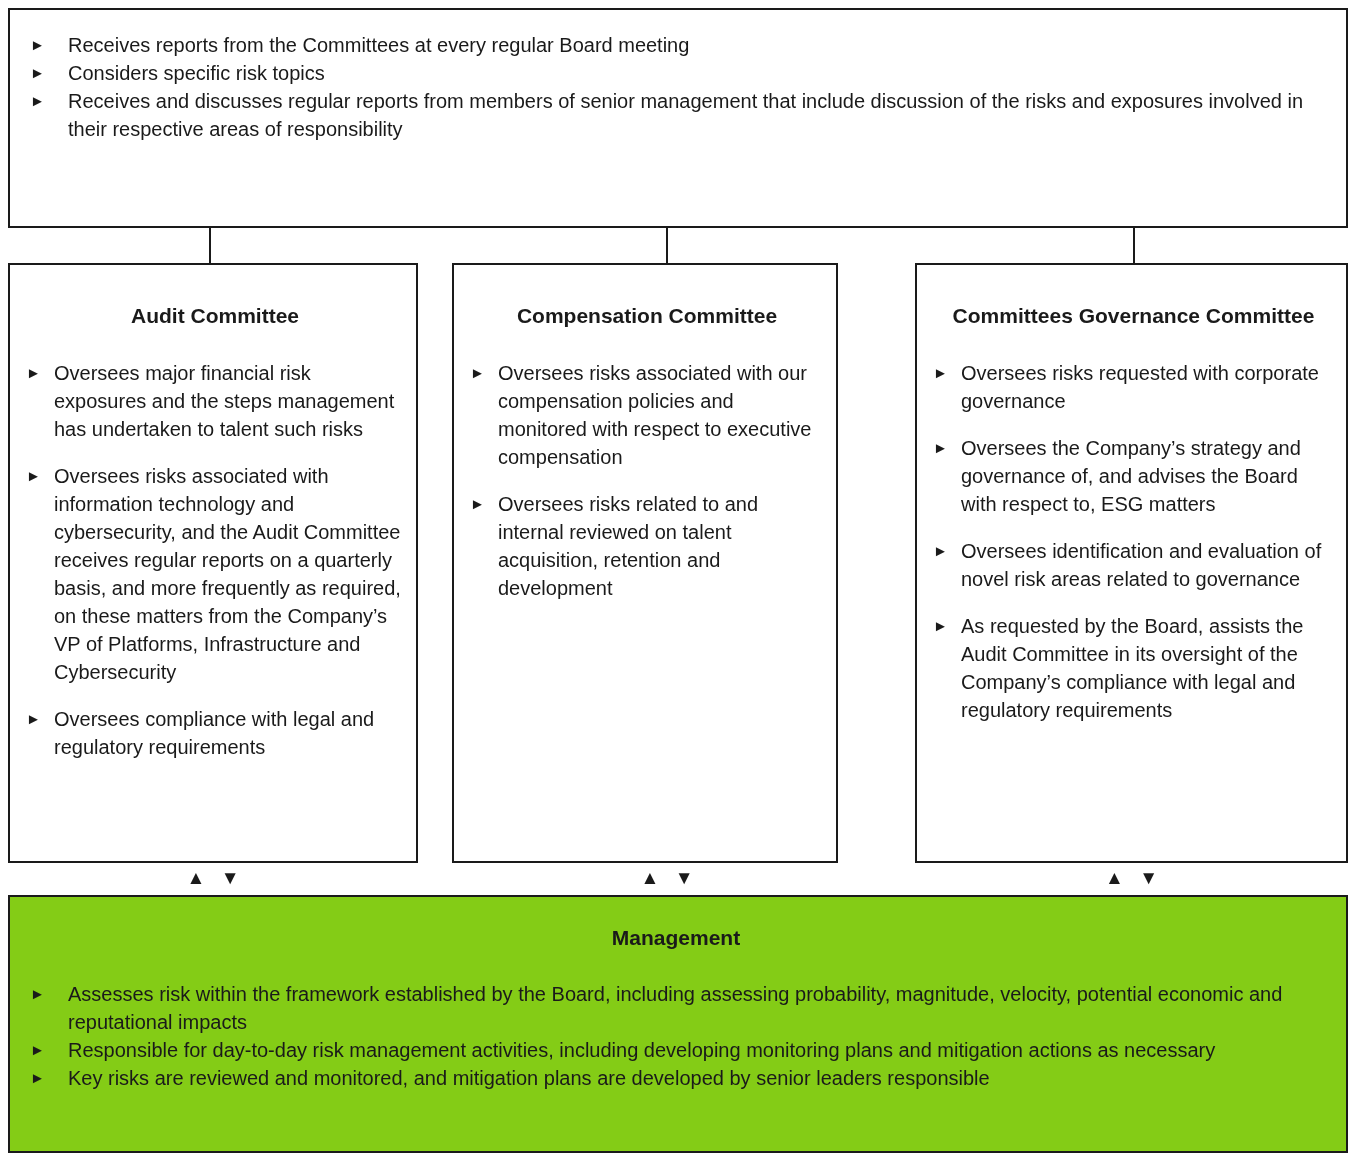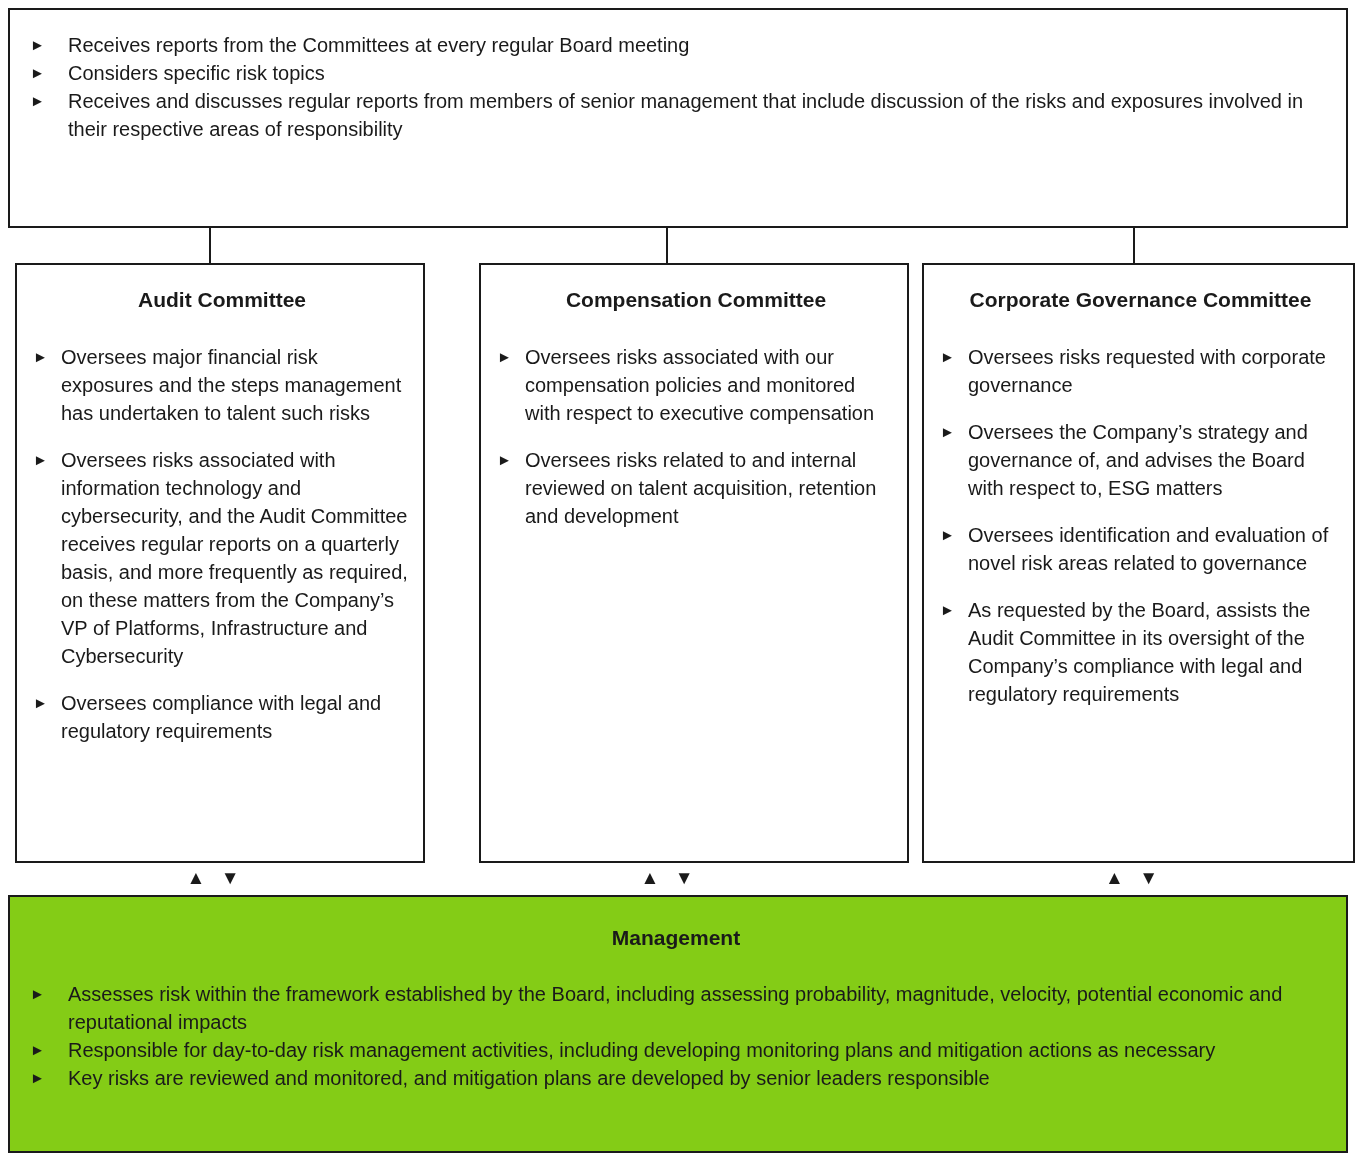--- a/index.html
+++ b/index.html
@@ -45,23 +45,23 @@
     width: 2px;
     height: 35px;
     top: 228px;
     background: #1a1a1a;
   }
   #conn-audit { left: 209px; }
   #conn-comp  { left: 666px; }
   #conn-gov   { left: 1133px; }
 
   
-  .committee { top: 263px; height: 600px; padding: 20px 12px 0 16px; margin-left: 7px; }
+  .committee { top: 263px; height: 600px; padding: 36px 12px 0 16px; }
   #audit { left: 8px;   width: 410px; }
-  #comp  { left: 472px; width: 430px; }
+  #comp  { left: 452px; width: 386px; }
   #gov   { left: 915px; width: 433px; }
   .committee .box-title { margin-bottom: 29px; }
   .committee .item { margin-bottom: 19px; }
   .committee .item .marker { flex: 0 0 28px; }
 
   
   .arrow-pair {
     position: absolute;
     top: 864px;
     height: 28px;
@@ -135,21 +135,21 @@
         <span class="txt">Oversees risks associated with our compensation policies and monitored with respect to executive compensation</span>
       </div>
       <div class="item">
         <span class="marker">►</span>
         <span class="txt">Oversees risks related to and internal reviewed on talent acquisition, retention and development</span>
       </div>
     </div>
   </div>
 
   <div class="box committee" id="gov">
-    <div class="box-title">Corporate Governance Committee</div>
+    <div class="box-title">Committees Governance Committee</div>
     <div class="items">
       <div class="item">
         <span class="marker">►</span>
         <span class="txt">Oversees risks requested with corporate governance</span>
       </div>
       <div class="item">
         <span class="marker">►</span>
         <span class="txt">Oversees the Company’s strategy and governance of, and advises the Board with respect to, ESG matters</span>
       </div>
       <div class="item">

